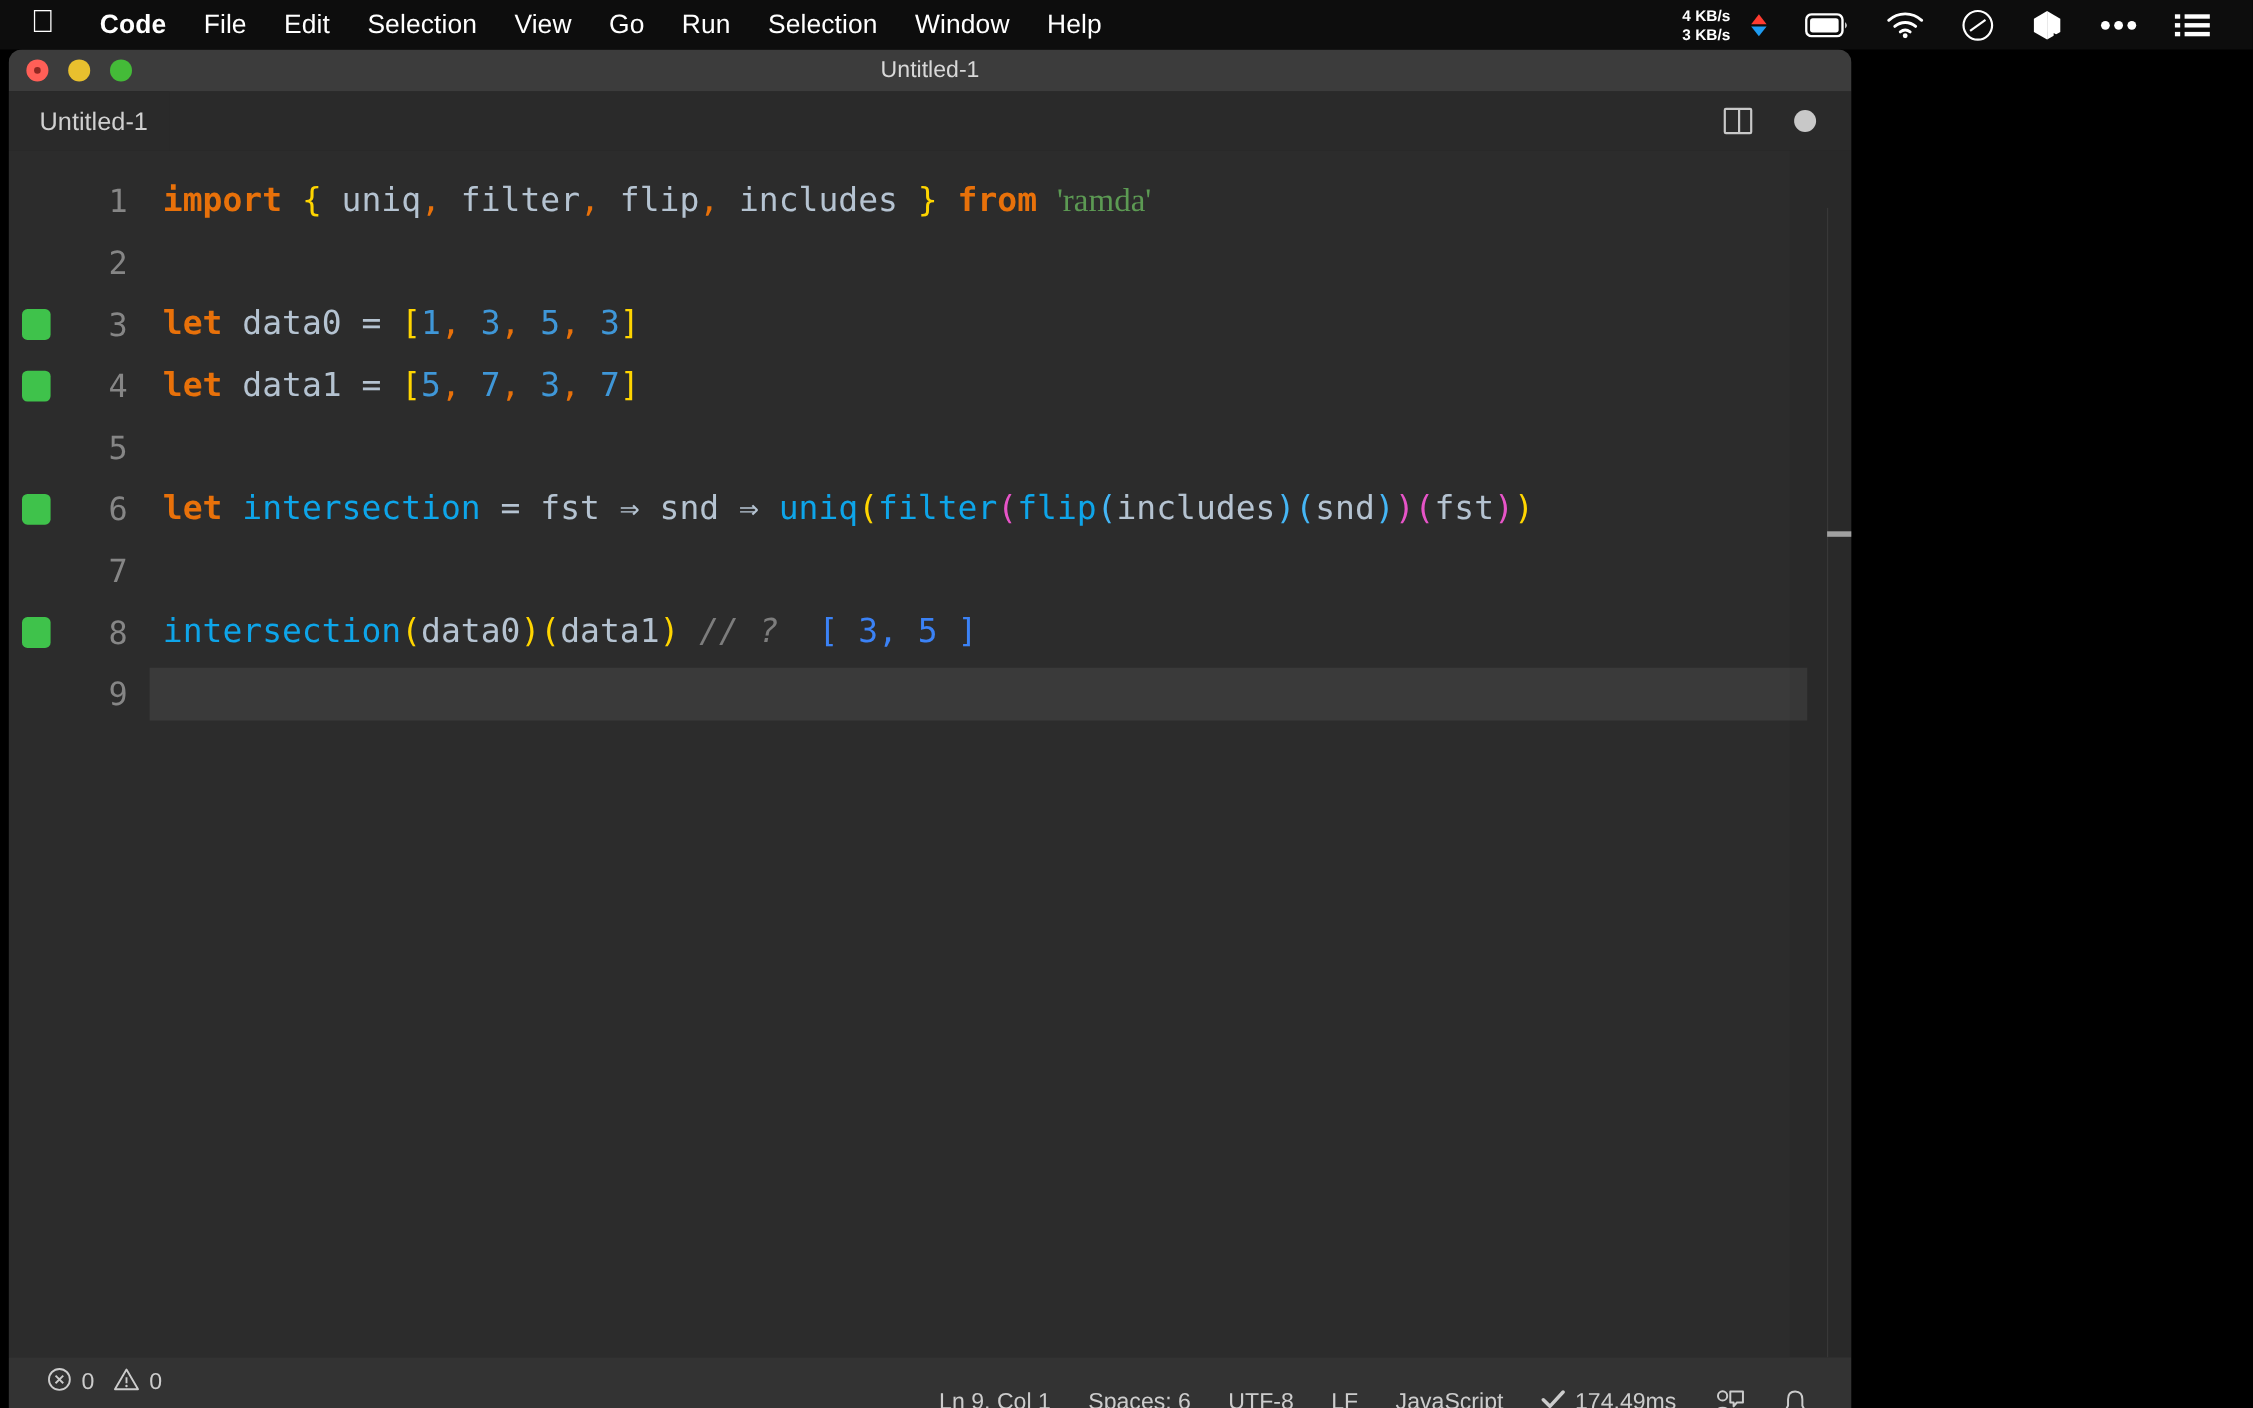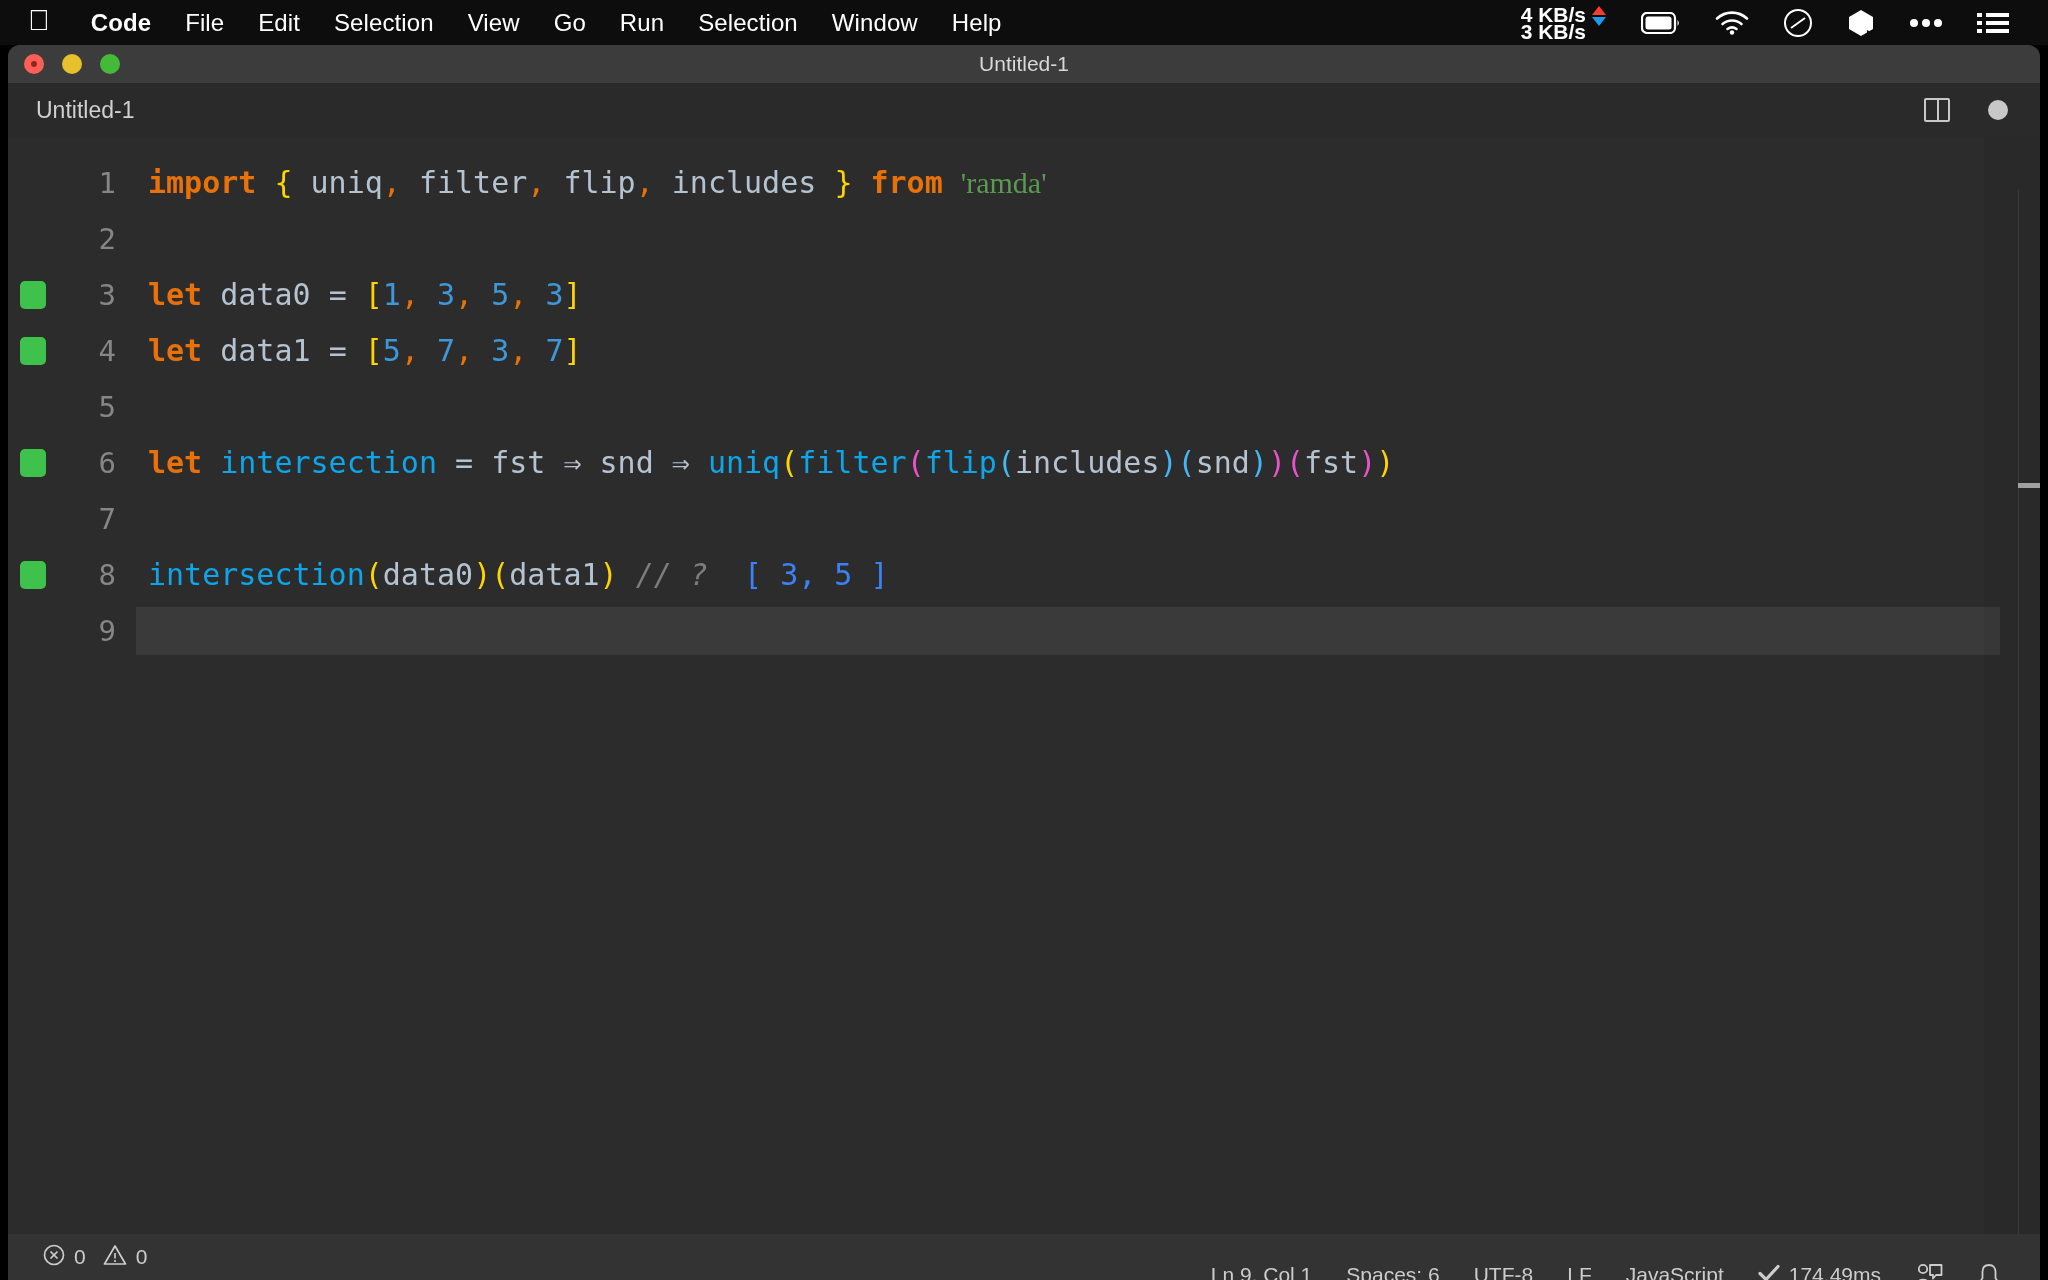--- a/index.html
+++ b/index.html
@@ -25,32 +25,32 @@
   #menubar .mi {
     font-size: 24px; padding: 0 17px; white-space: nowrap;
     letter-spacing: 0.1px;
   }
   #menubar .mi.app { font-weight: bold; }
   #menubar .right {
     margin-left: auto; display: flex; align-items: center; height: 45px;
     padding-right: 22px;
   }
   .netspeed {
-    display: flex; align-items: flex-start; gap: 6px;
-    font-size: 21px; line-height: 17px; font-weight: 600; margin-right: 18px;
+    display: flex; align-items: center; gap: 19px;
+    font-size: 14px; line-height: 17px; font-weight: 600; margin-right: 18px;
   }
   .netspeed .nums { text-align: right; }
   .netspeed .arrows { display: flex; flex-direction: column; gap: 2px; align-items: center; }
   .tri-up { width: 0; height: 0; border-left: 7px solid transparent; border-right: 7px solid transparent; border-bottom: 9px solid #ff3b30; }
   .tri-dn { width: 0; height: 0; border-left: 7px solid transparent; border-right: 7px solid transparent; border-top: 9px solid #1e9bf0; }
   .sicon { margin: 0 17px; display: flex; align-items: center; justify-content: center; }
 
   
   #window {
-    position: absolute; left: 8px; top: 45px; width: 2032px; height: 1235px;
+    position: absolute; left: 8px; top: 45px; width: 1675px; height: 1235px;
     background: #2a2a2a;
     border-radius: 12px 12px 0 0;
     overflow: hidden;
   }
   #titlebar {
     height: 38px; background: #3c3c3c;
     display: flex; align-items: center; position: relative;
   }
   .lights { display: flex; gap: 18px; margin-left: 16px; }
   .light { width: 20px; height: 20px; border-radius: 50%; display:flex; align-items:center; justify-content:center; }

